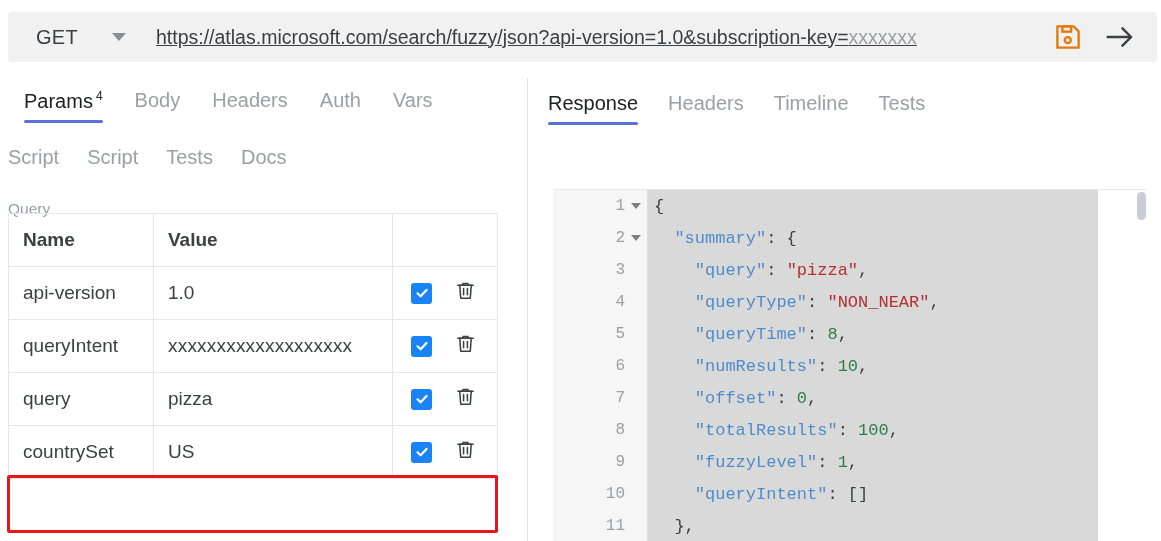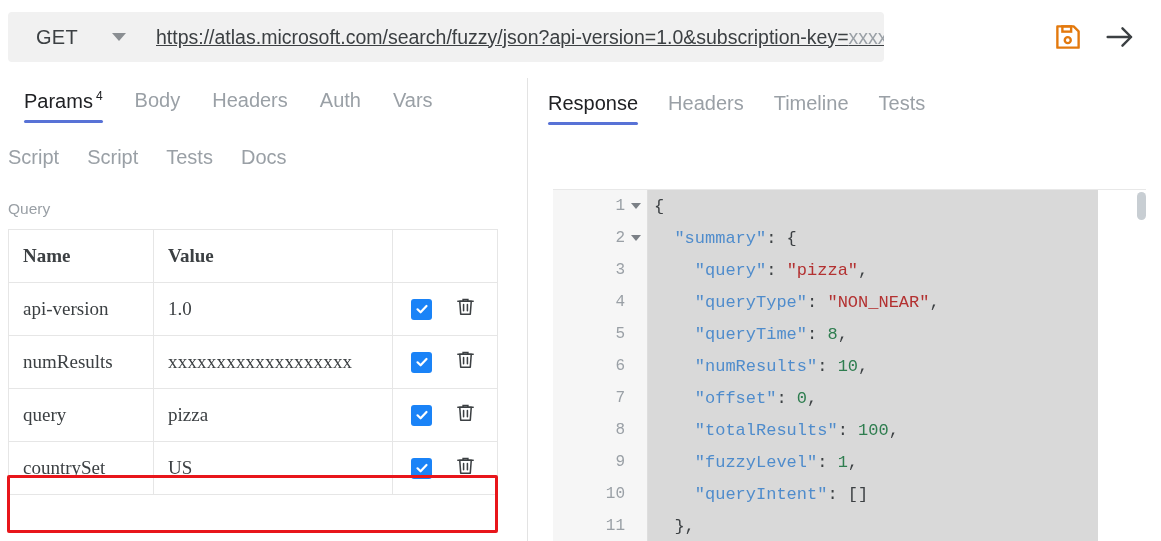--- a/index.html
+++ b/index.html
@@ -8,21 +8,21 @@
     width: 1161px; height: 541px;
     background: #ffffff;
     font-family: "Liberation Sans", sans-serif;
     overflow: hidden;
   }
   #app { position: relative; width: 1161px; height: 541px; background:#fff; }
 
   
   .urlbar {
     position: absolute; left: 8px; top: 12px;
-    width: 876px; height: 50px;
+    width: 1149px; height: 50px;
     background: #f1f1f1; border-radius: 4px;
     display: flex; align-items: center;
   }
   .method {
     font-size: 20px; color: #3c4043; letter-spacing: .3px;
     padding-left: 28px; width: 100px; flex: none;
   }
   .method-caret {
     width: 0; height: 0; flex: none;
     border-left: 7px solid transparent;
@@ -60,22 +60,22 @@
   .tabs-secondary{ left: 8px; top: 146px; gap: 28px; }
   .tabs-secondary .tab { padding-bottom: 0; }
 
   .query-label {
     position: absolute; left: 8px; top: 200px;
     font-size: 15.5px; color: #9aa0a6;
   }
 
   
   .ptable {
-    position: absolute; left: 8px; top: 229px; width: 489px;
-    border-collapse: collapse; table-layout: fixed; font-family: Liberation Serif, serif;
+    position: absolute; left: 8px; top: 213px; width: 489px;
+    border-collapse: collapse; table-layout: fixed;
   }
   .ptable th, .ptable td {
     border: 1px solid #e6e6e6;
     height: 53px; padding: 0 0 0 14px;
     font-size: 19px; color: #3c4043; text-align: left;
     font-weight: normal; overflow: hidden; white-space: nowrap;
   }
   .ptable th { font-weight: bold; color: #3c4043; }
   .col-name  { width: 145px; }
   .col-value { width: 239px; }
@@ -214,21 +214,21 @@
               <span><svg width="23" height="23" viewBox="0 0 24 24" fill="none" stroke="#3c4043" stroke-width="1.6">
                   <path d="M4 6.5h16" stroke-linecap="round"></path>
                   <path d="M9.5 6.5V4.6h5v1.9"></path>
                   <path d="M6 6.5l1 13.5h10l1-13.5z" stroke-linejoin="round"></path>
                   <path d="M10 10v6.5M14 10v6.5" stroke-linecap="round"></path>
                 </svg></span>
             </div>
           </td>
         </tr>
         <tr>
-          <td>numResults</td>
+          <td>queryIntent</td>
           <td class="masked">xxxxxxxxxxxxxxxxxxx</td>
           <td class="actions">
             <div class="act-wrap">
               <div class="chk">
                 <svg width="14" height="14" viewBox="0 0 14 14" fill="none" stroke="#fff" stroke-width="2.2">
                   <path d="M2.5 7.3 5.6 10.3 11.5 4" stroke-linecap="round" stroke-linejoin="round"></path>
                 </svg>
               </div>
               <span><svg width="23" height="23" viewBox="0 0 24 24" fill="none" stroke="#3c4043" stroke-width="1.6">
                   <path d="M4 6.5h16" stroke-linecap="round"></path>

